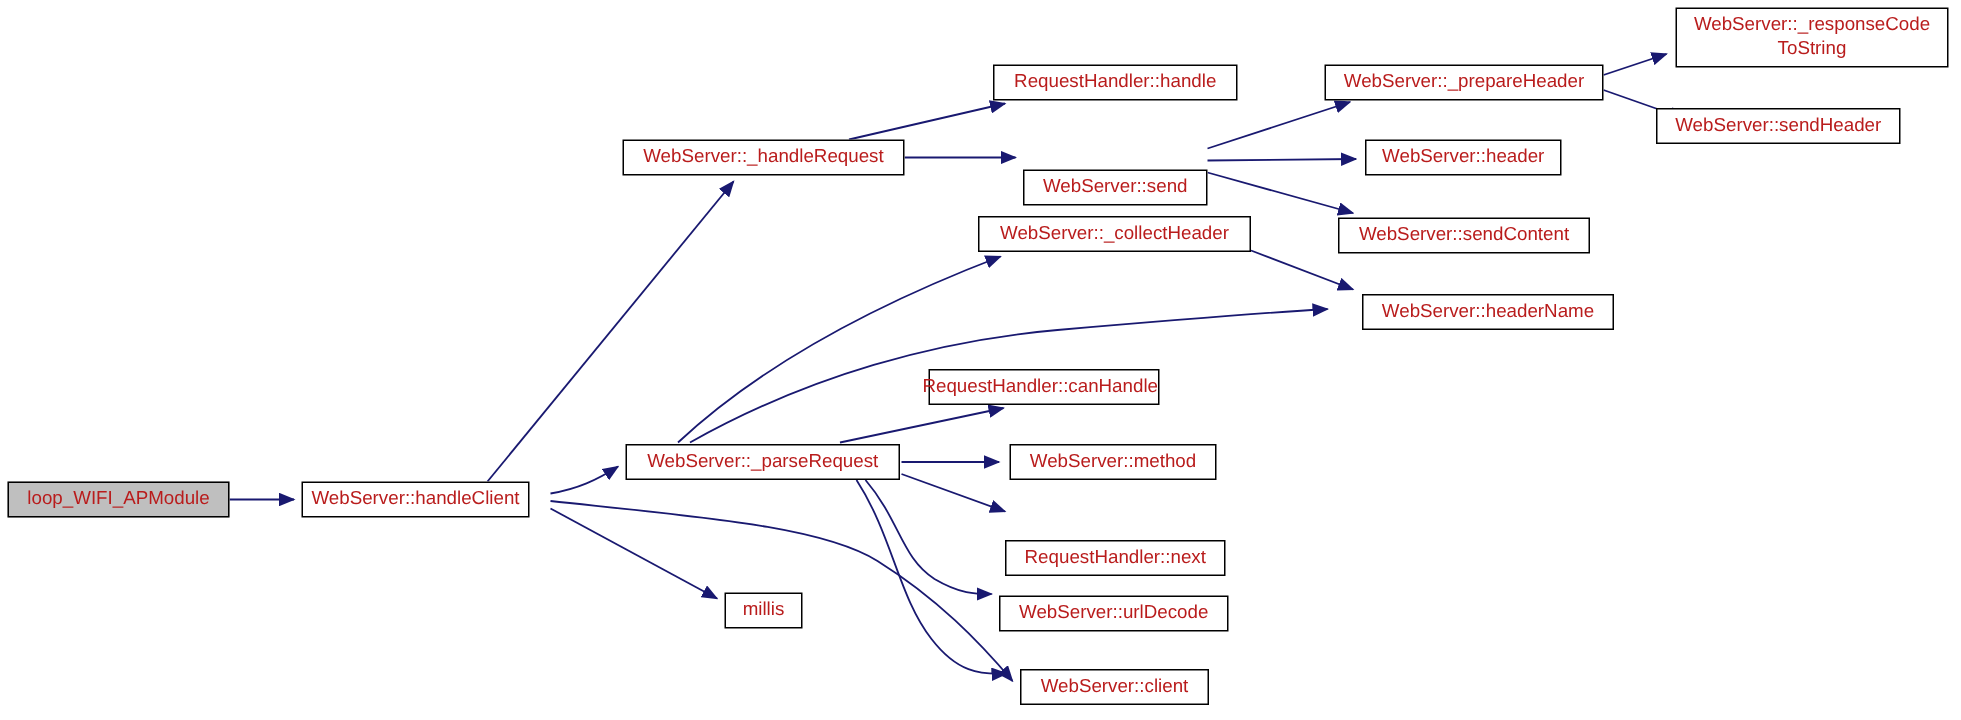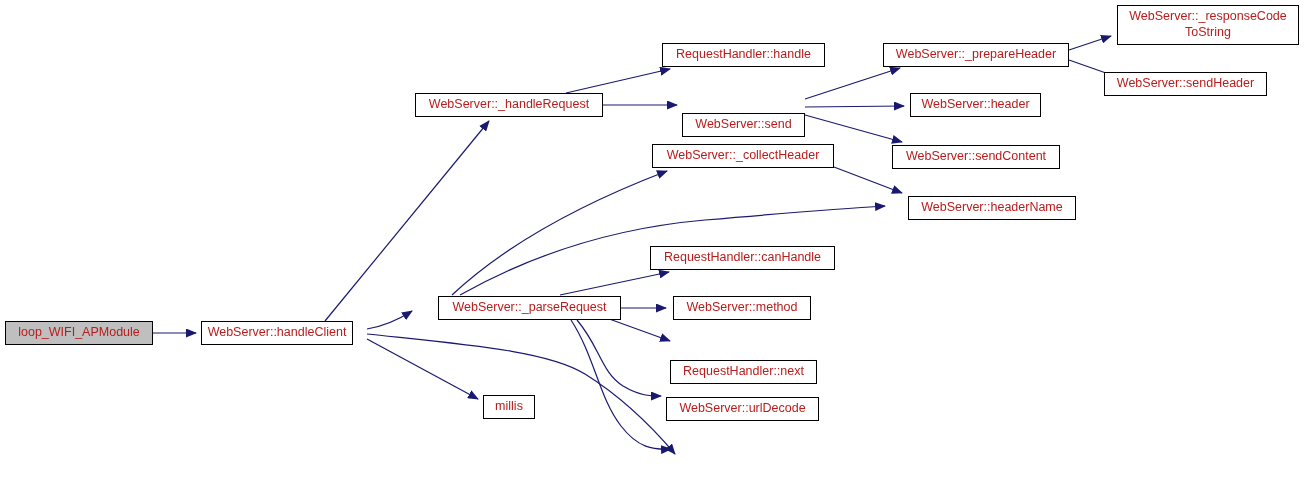--- a/index.html
+++ b/index.html
@@ -83,46 +83,49 @@
 
   <div class="node highlight" style="left:5px;   top:321px; width:148px; height:24px;">
       <span>loop_WIFI_APModule</span>
     </div>
   <div class="node" style="left:201px; top:321px; width:152px; height:24px;">
       <span>WebServer::handleClient</span>
     </div>
   <div class="node" style="left:415px; top:93px;  width:188px; height:24px;">
       <span>WebServer::_handleRequest</span>
     </div>
-  <div class="node" style="left:417px; top:296px; width:183px; height:24px;margin-left:21px;">
+  <div class="node" style="left:417px; top:296px; width:183px; height:24px;">
       <span>WebServer::_parseRequest</span>
     </div>
   <div class="node" style="left:483px; top:395px; width:52px;  height:24px;">
       <span>millis</span>
     </div>
   <div class="node" style="left:662px; top:43px;  width:163px; height:24px;">
       <span>RequestHandler::handle</span>
     </div>
   <div class="node" style="left:682px; top:93px;  width:123px; height:24px;margin-top:20px;">
       <span>WebServer::send</span>
     </div>
   <div class="node" style="left:652px; top:144px; width:182px; height:24px;">
       <span>WebServer::_collectHeader</span>
     </div>
-  <div class="node" style="left:650px; top:246px; width:185px; height:24px;">
+  <div class="node" style="left:619px; top:246px; width:154px; height:24px;align-items:flex-end;">
       <span>RequestHandler::canHandle</span>
     </div>
   <div class="node" style="left:673px; top:296px; width:138px; height:24px;">
       <span>WebServer::method</span>
     </div>
   <div class="node" style="left:670px; top:344px; width:147px; height:24px;margin-top:16px;">
       <span>RequestHandler::next</span>
     </div>
   <div class="node" style="left:666px; top:397px; width:153px; height:24px;">
       <span>WebServer::urlDecode</span>
+    </div>
+  <div class="node" style="left:680px; top:446px; width:126px; height:24px;">
+      <span>WebServer::client</span>
     </div>
   <div class="node" style="left:883px; top:43px;  width:186px; height:24px;">
       <span>WebServer::_prepareHeader</span>
     </div>
   <div class="node" style="left:910px; top:93px;  width:131px; height:24px;">
       <span>WebServer::header</span>
     </div>
   <div class="node" style="left:892px; top:145px; width:168px; height:24px;">
       <span>WebServer::sendContent</span>
     </div>

